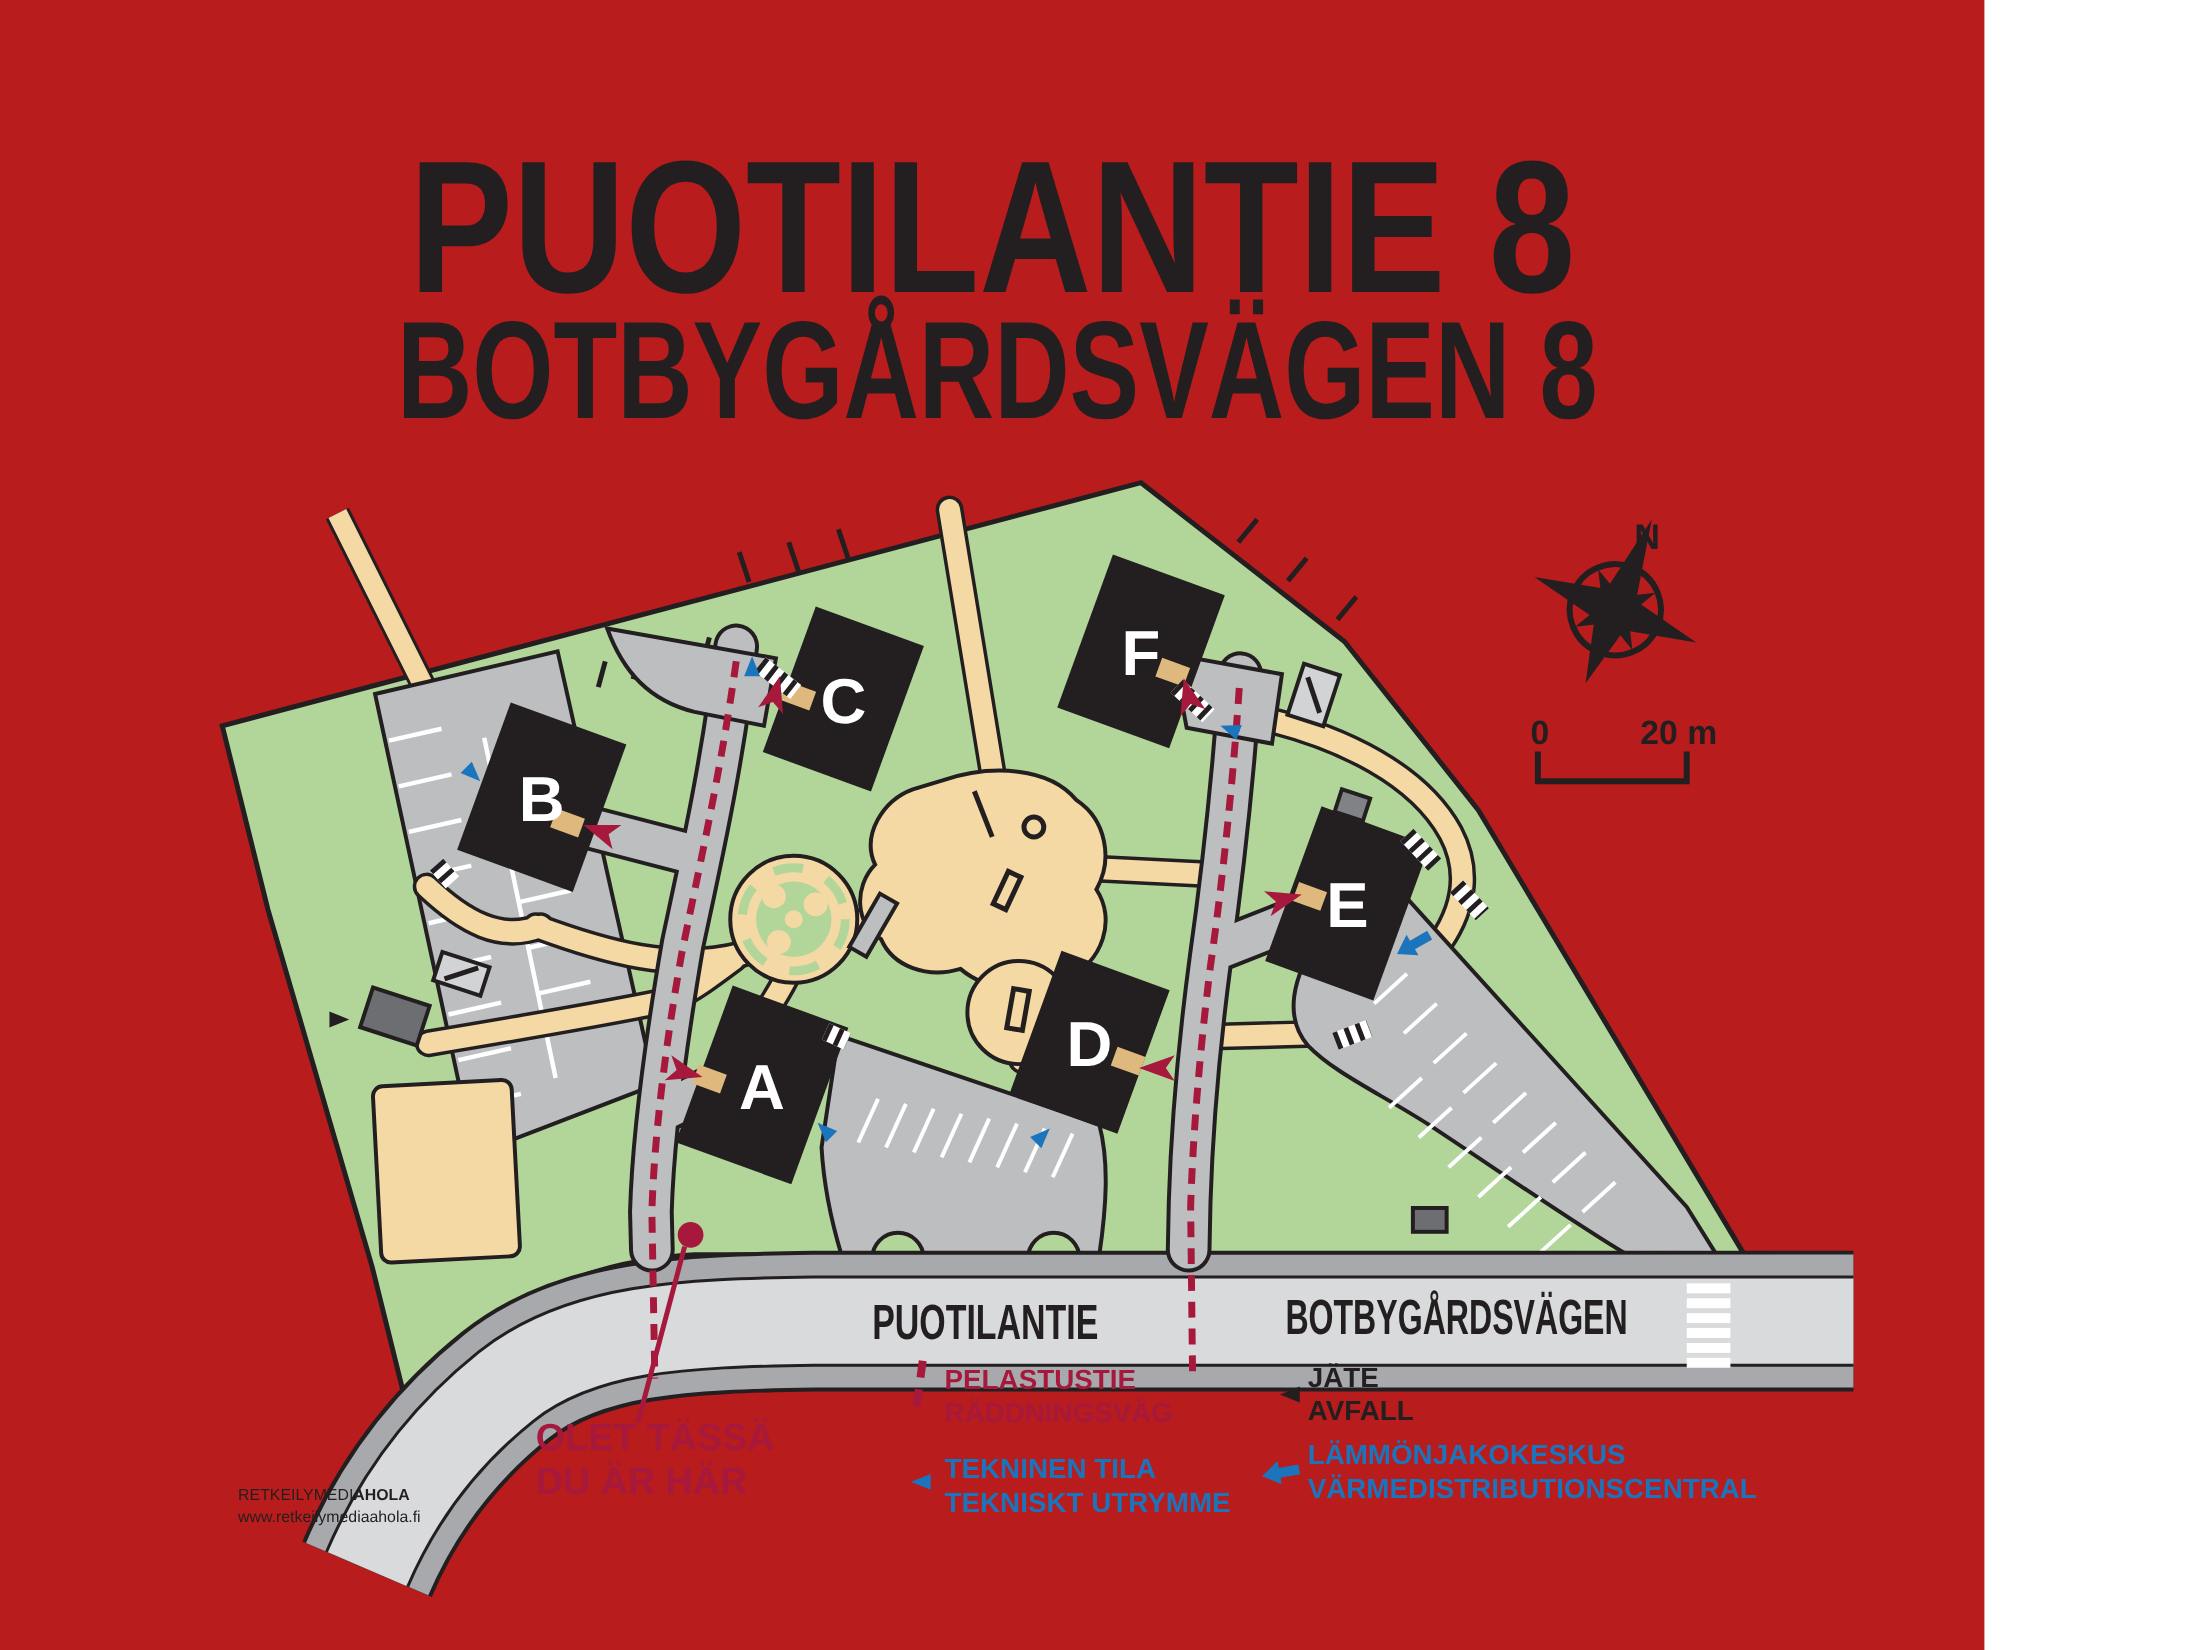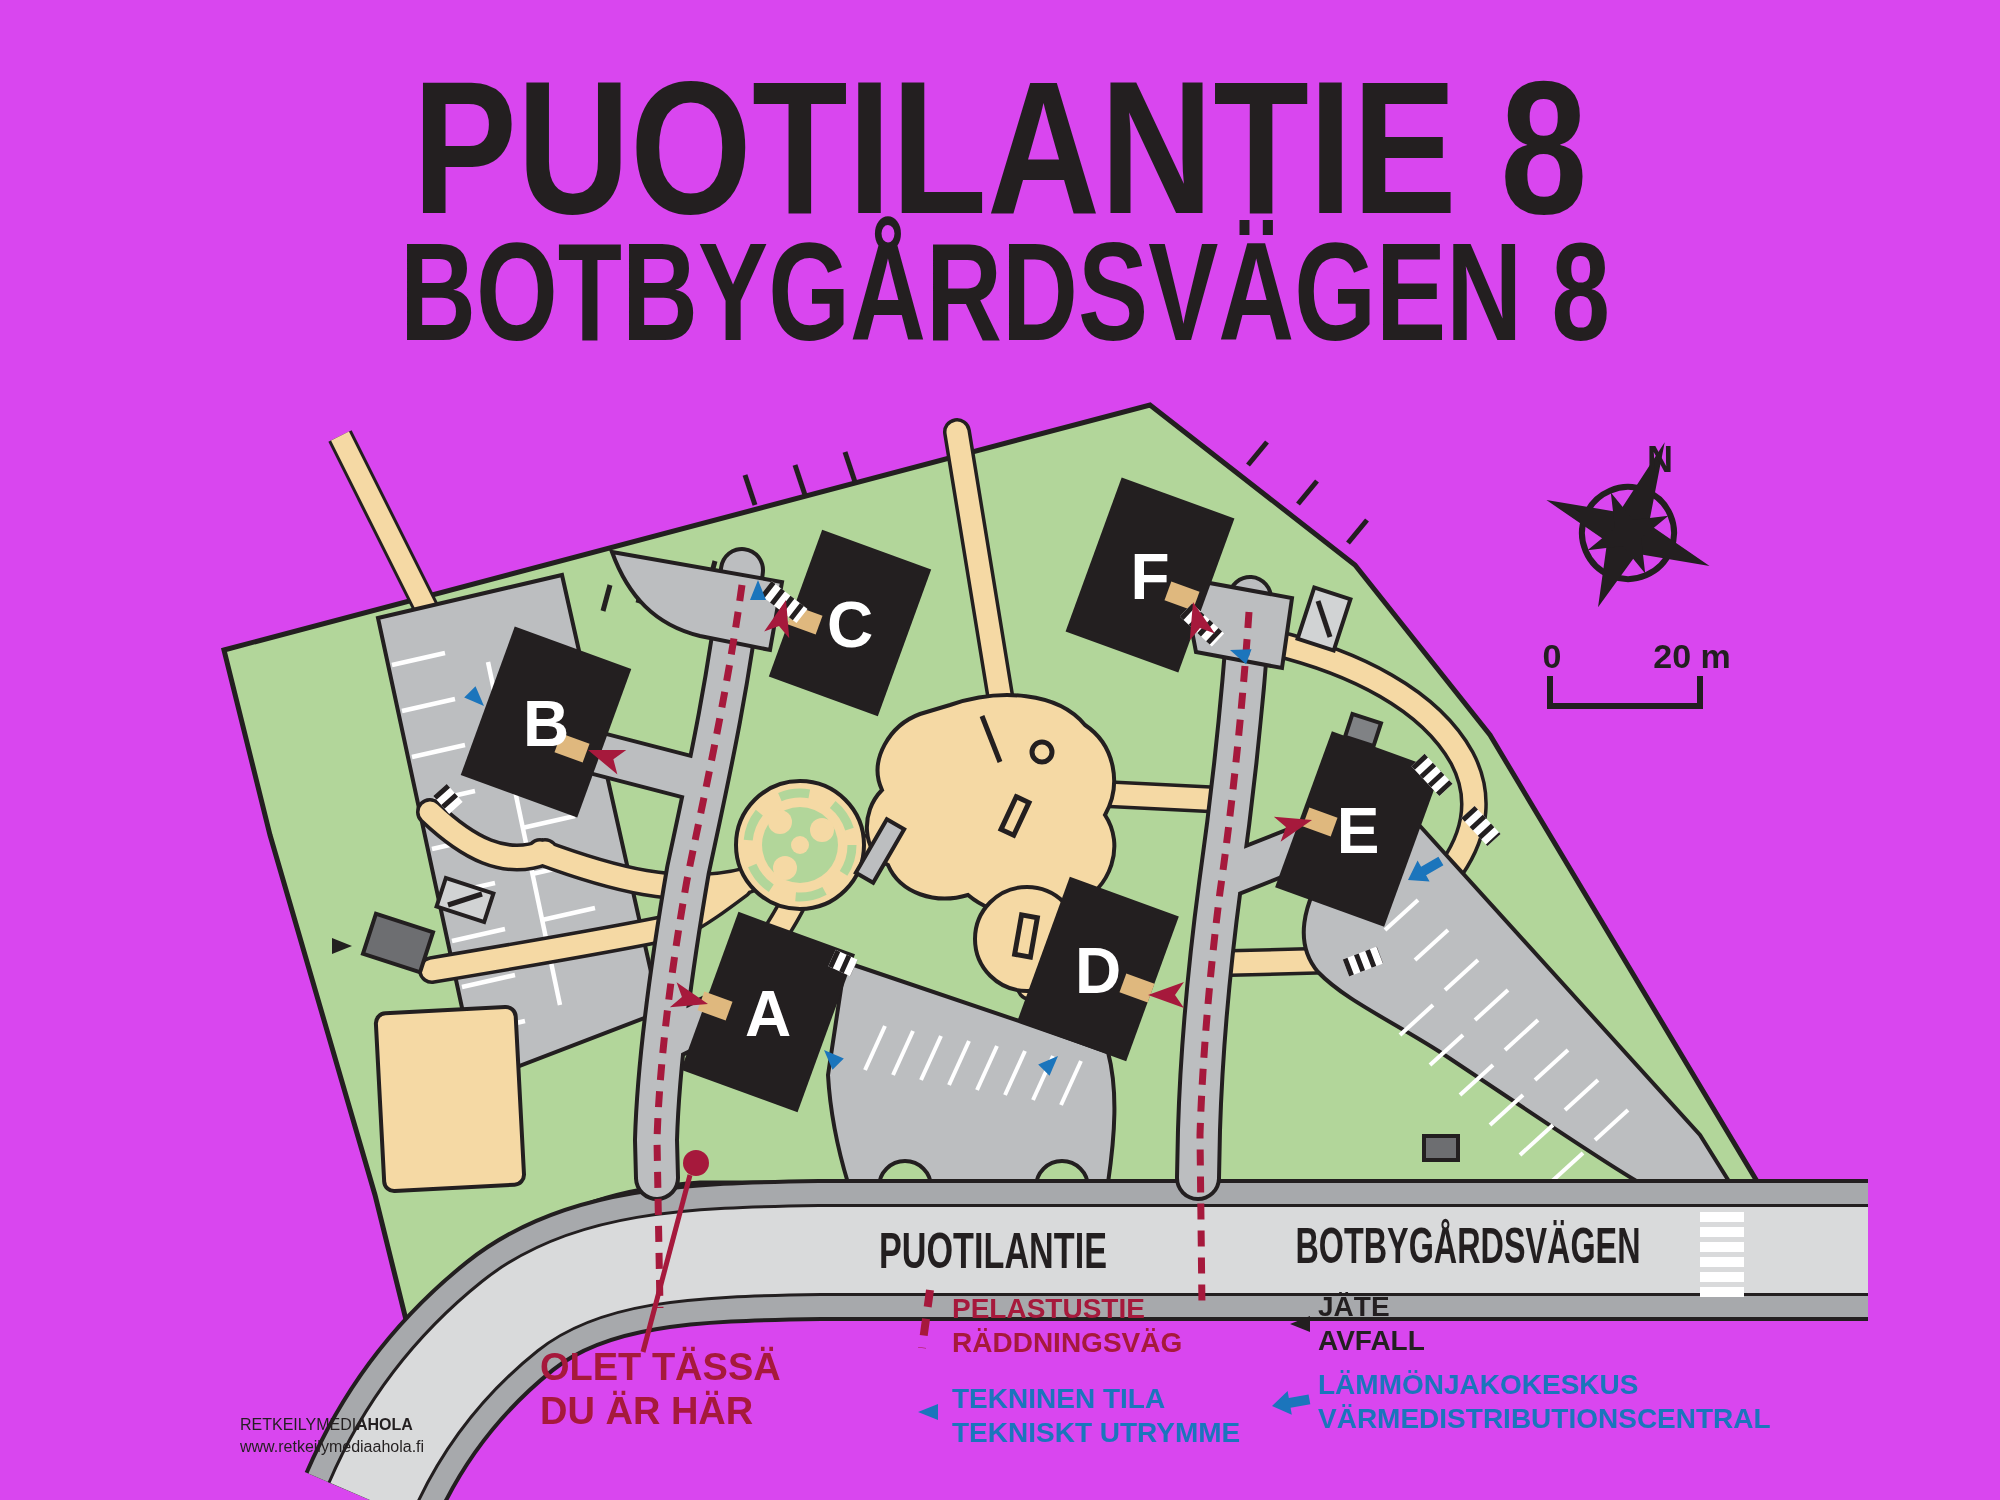--- a/index.html
+++ b/index.html
@@ -1,16 +1,16 @@
 <!DOCTYPE html>
 <html><head>
 <meta charset="utf-8">
 <style>
   html,body{margin:0;padding:0;background:#ffffff;}
-  .stage{position:relative;width:2000px;height:1500px;background:#d946ef;overflow:hidden;}
+  .stage{position:relative;width:1804px;height:1500px;background:#b91c1c;overflow:hidden;}
   svg{display:block;width:100%;height:100%;}
   svg text{font-family:"Liberation Sans","DejaVu Sans",sans-serif;}
   .ttl{font-weight:bold;fill:#231f20;}
   .bldg-letter{font-weight:bold;fill:#ffffff;}
   .street{font-weight:bold;fill:#231f20;}
   .leg{font-weight:bold;}
   .red-t{fill:#a6193c;}
   .blue-t{fill:#1b75bc;}
   .blk-t{fill:#231f20;}
   .credit{fill:#231f20;}

